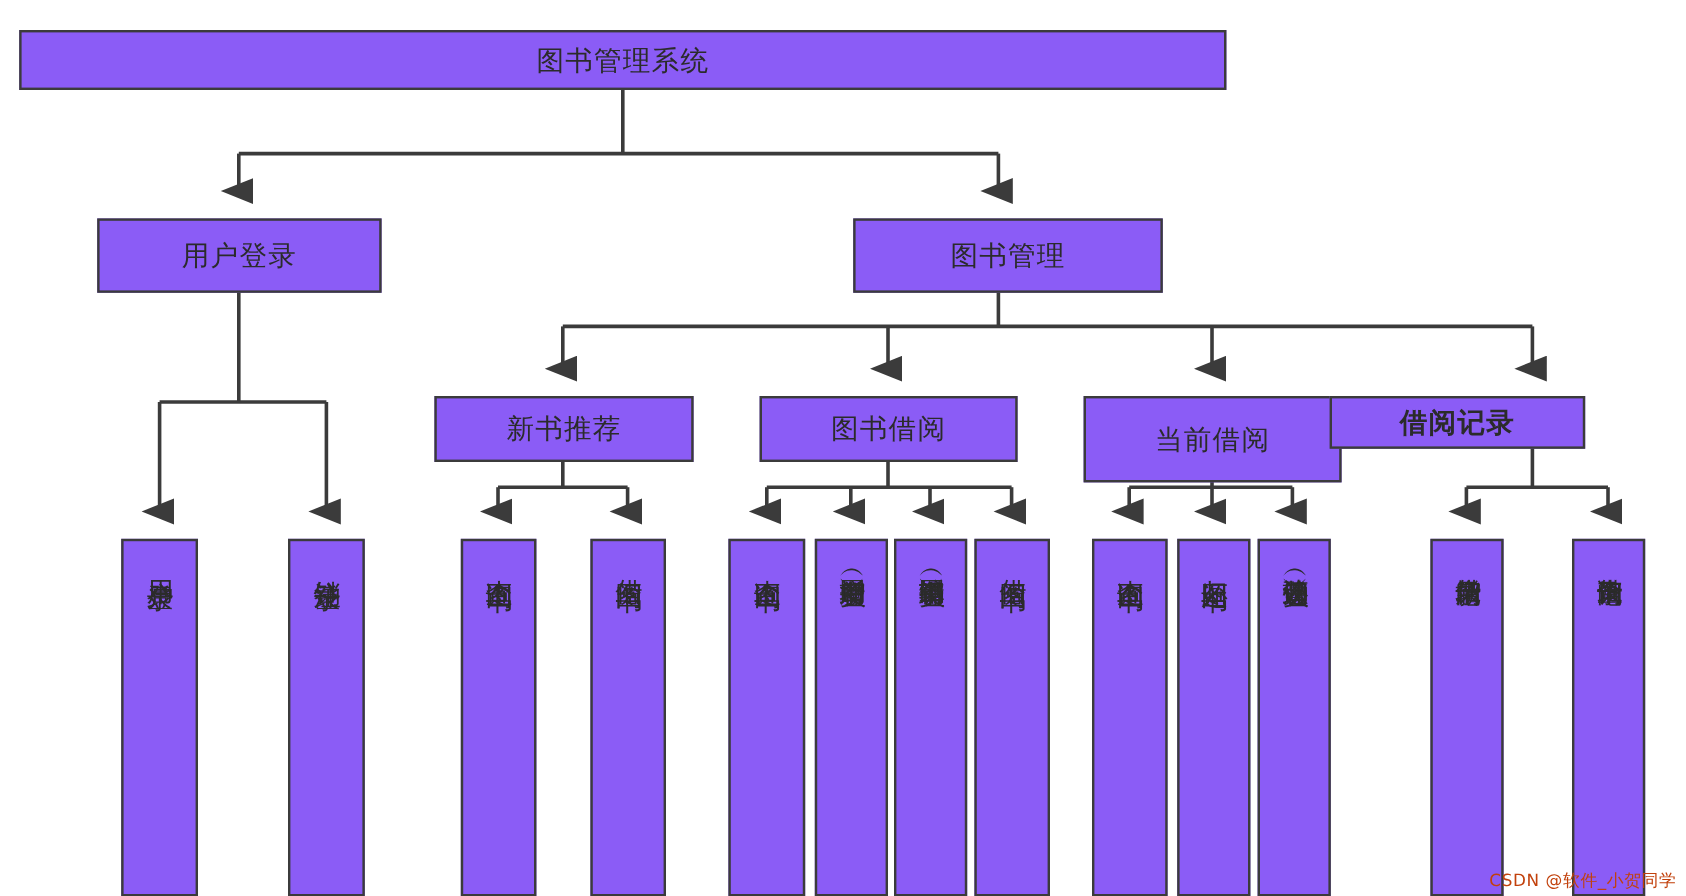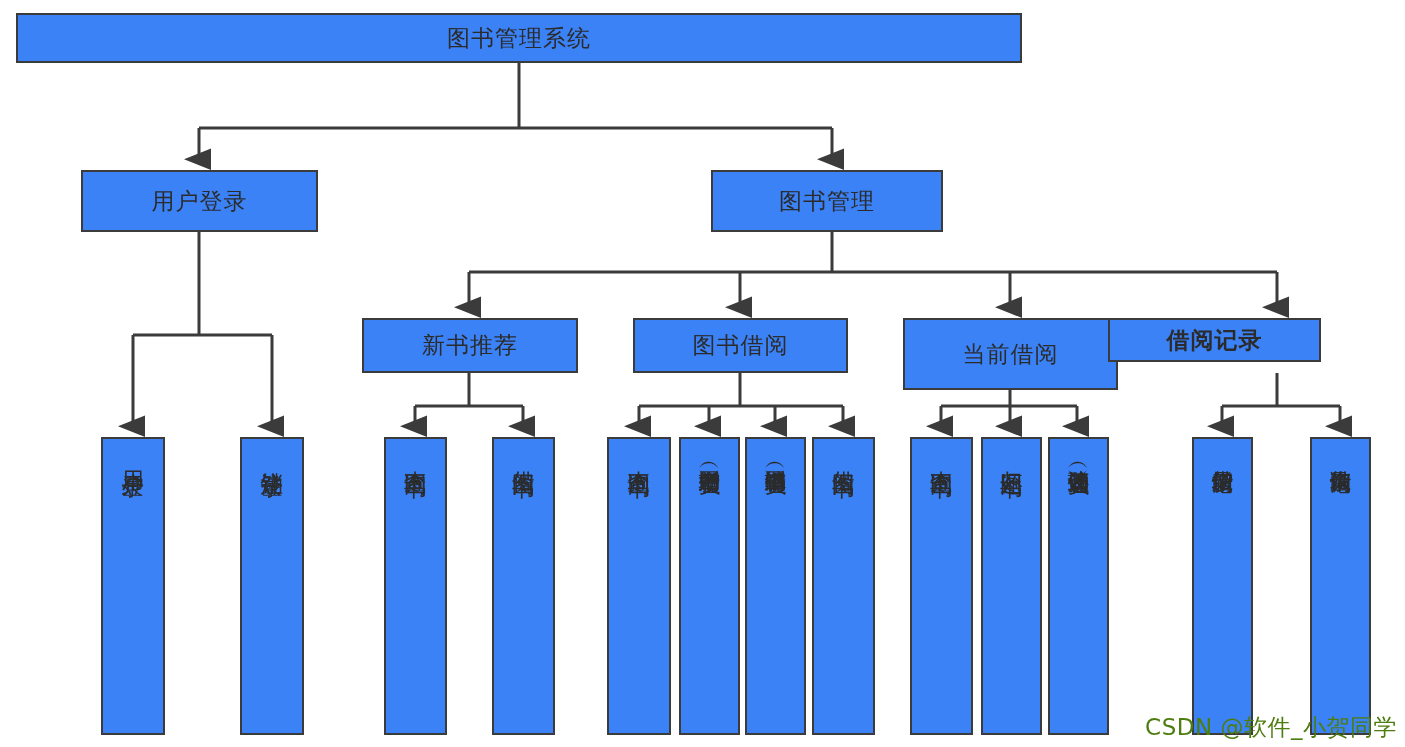--- a/index.html
+++ b/index.html
@@ -23,25 +23,26 @@
     left: 0;
     top: 0;
     width: 1405px;
     height: 747px;
     pointer-events: none;
   }
   .node {
     position: absolute;
     box-sizing: border-box;
     border: 2.5px solid #3b3b3b;
-    background: #3b82f6;
+    background: #8b5cf6;
     display: flex;
     align-items: center;
     justify-content: center;
     color: #2b2b2b;
+    margin-top: 12px;
   }
   .node.h {
     font-size: 23px;
     letter-spacing: 1px;
   }
   .node.v {
     align-items: flex-start;
     justify-content: center;
     padding-top: 14px;
   }
@@ -55,22 +56,22 @@
     color: #2b2b2b;
   }
   .node.v.tight .vtext {
     font-size: 21.5px;
     letter-spacing: 0.5px;
   }
   #watermark {
     position: absolute;
     right: 8px;
     bottom: 4px;
-    font-size: 23px;
-    color: #4d7c0f;
+    font-size: 14px;
+    color: #c2410c;
     letter-spacing: 0.5px;
     white-space: nowrap;
     user-select: none;
   }
 </style>
 </head>
 <body>
 
 <div id="canvas">
 
@@ -126,21 +127,21 @@
   </svg>
 
   <div class="node h" style="left:16px; top:13px; width:1006px; height:50px;">
     <span>图书管理系统</span>
   </div>
 
   <div class="node h" style="left:81px; top:170px; width:237px; height:62px;">
     <span>用户登录</span>
   </div>
 
-  <div class="node h" style="left:711px; top:170px; width:232px; height:62px;">
+  <div class="node h" style="left:711px; top:170px; width:258px; height:62px;">
     <span>图书管理</span>
   </div>
 
   <div class="node h" style="left:362px; top:318px; width:216px; height:55px;justify-content:center;">
     <span>新书推荐</span>
   </div>
 
   <div class="node h" style="left:633px; top:318px; width:215px; height:55px;">
     <span>图书借阅</span>
   </div>

